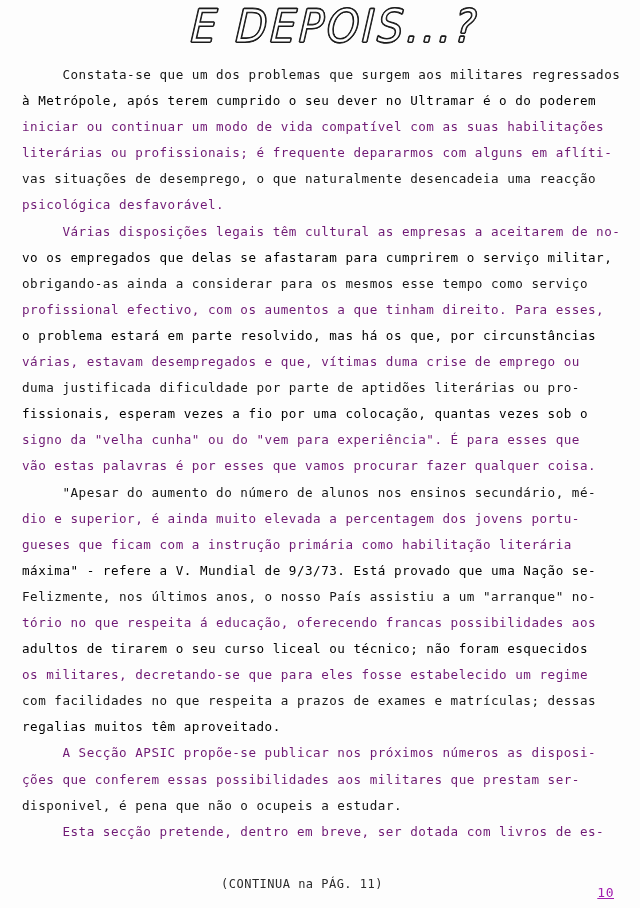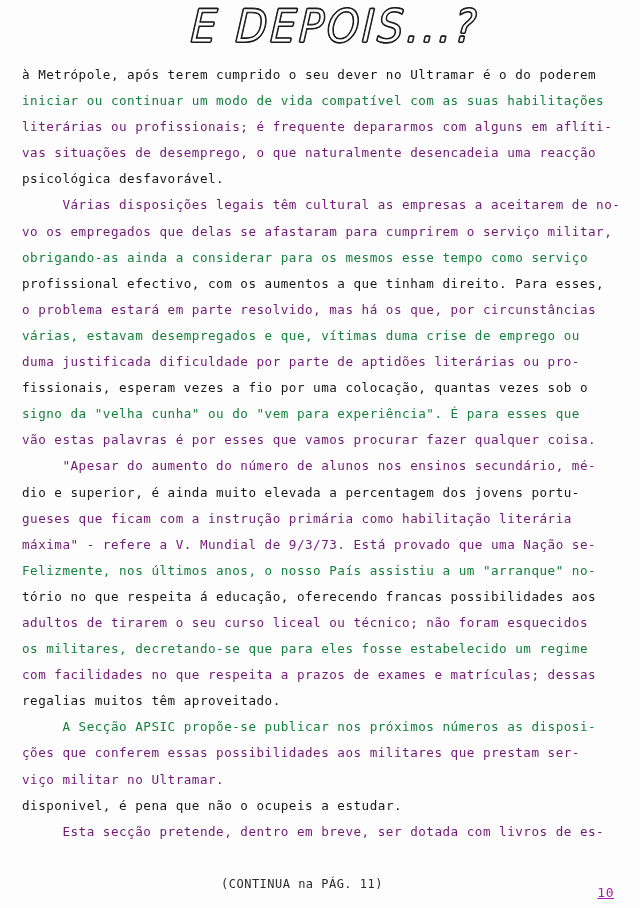--- a/index.html
+++ b/index.html
@@ -61,21 +61,21 @@
     font-size: 12.6px;
     line-height: 26.1px;
     height: 26.1px;
     color: #701a75;
     white-space: pre;
     letter-spacing: 0.04em;
     text-rendering: optimizeLegibility;
   }
 
   
-  .line:nth-child(3n+2) { color: #15803d; }
+  .line:nth-child(3n+2) { color: #000000; }
   .line:nth-child(4n+1) { color: #161616; }
 
   
   .footer-note {
     position: absolute;
     top: 873px;
     left: 2px;
     width: 640px;
     text-align: center;
     padding-right: 40px;
@@ -104,20 +104,21 @@
 </head>
 <body>
 
 <div id="page">
 
   <div class="title-area">
     <span class="title-text">E DEPOIS...?</span>
   </div>
 
   <div class="body-block" id="body-block">
+      <div class="line">     Constata-se que um dos problemas que surgem aos militares regressados</div>
       <div class="line">à Metrópole, após terem cumprido o seu dever no Ultramar é o do poderem</div>
       <div class="line">iniciar ou continuar um modo de vida compatível com as suas habilitações</div>
       <div class="line">literárias ou profissionais; é frequente depararmos com alguns em aflíti-</div>
       <div class="line">vas situações de desemprego, o que naturalmente desencadeia uma reacção</div>
       <div class="line">psicológica desfavorável.</div>
       <div class="line">     Várias disposições legais têm cultural as empresas a aceitarem de no-</div>
       <div class="line">vo os empregados que delas se afastaram para cumprirem o serviço militar,</div>
       <div class="line">obrigando-as ainda a considerar para os mesmos esse tempo como serviço</div>
       <div class="line">profissional efectivo, com os aumentos a que tinham direito. Para esses,</div>
       <div class="line">o problema estará em parte resolvido, mas há os que, por circunstâncias</div>
@@ -131,21 +132,20 @@
       <div class="line">gueses que ficam com a instrução primária como habilitação literária</div>
       <div class="line">máxima" - refere a V. Mundial de 9/3/73. Está provado que uma Nação se-</div>
       <div class="line">Felizmente, nos últimos anos, o nosso País assistiu a um "arranque" no-</div>
       <div class="line">tório no que respeita á educação, oferecendo francas possibilidades aos</div>
       <div class="line">adultos de tirarem o seu curso liceal ou técnico; não foram esquecidos</div>
       <div class="line">os militares, decretando-se que para eles fosse estabelecido um regime</div>
       <div class="line">com facilidades no que respeita a prazos de exames e matrículas; dessas</div>
       <div class="line">regalias muitos têm aproveitado.</div>
       <div class="line">     A Secção APSIC propõe-se publicar nos próximos números as disposi-</div>
       <div class="line">ções que conferem essas possibilidades aos militares que prestam ser-</div>
-      <div class="line">viço militar no Ultramar.</div>
       <div class="line">disponivel, é pena que não o ocupeis <span class="u">a estudar</span>.</div>
       <div class="line">     Esta secção pretende, dentro em breve, ser dotada com livros de es-</div>
     </div>
 
   <div class="footer-note">
     <span class="footer-note-text">(CONTINUA na PÁG. 11)</span>
   </div>
 
   <div class="page-number">10</div>
 

